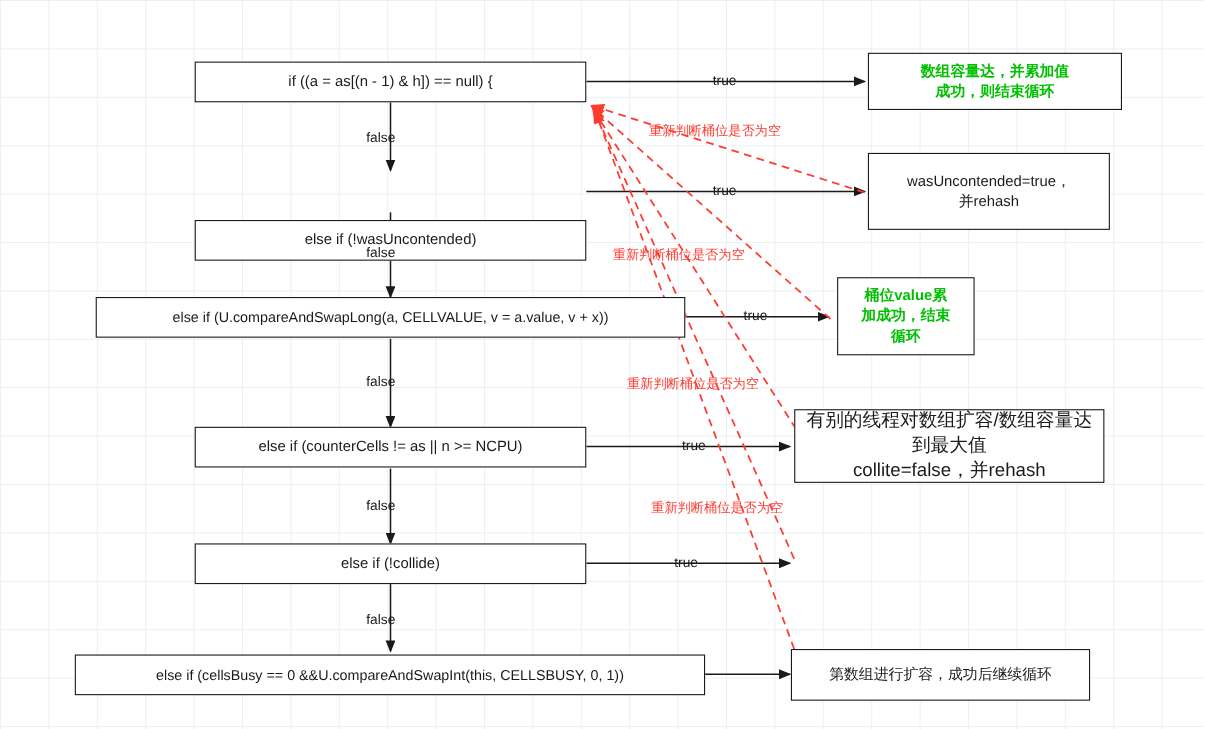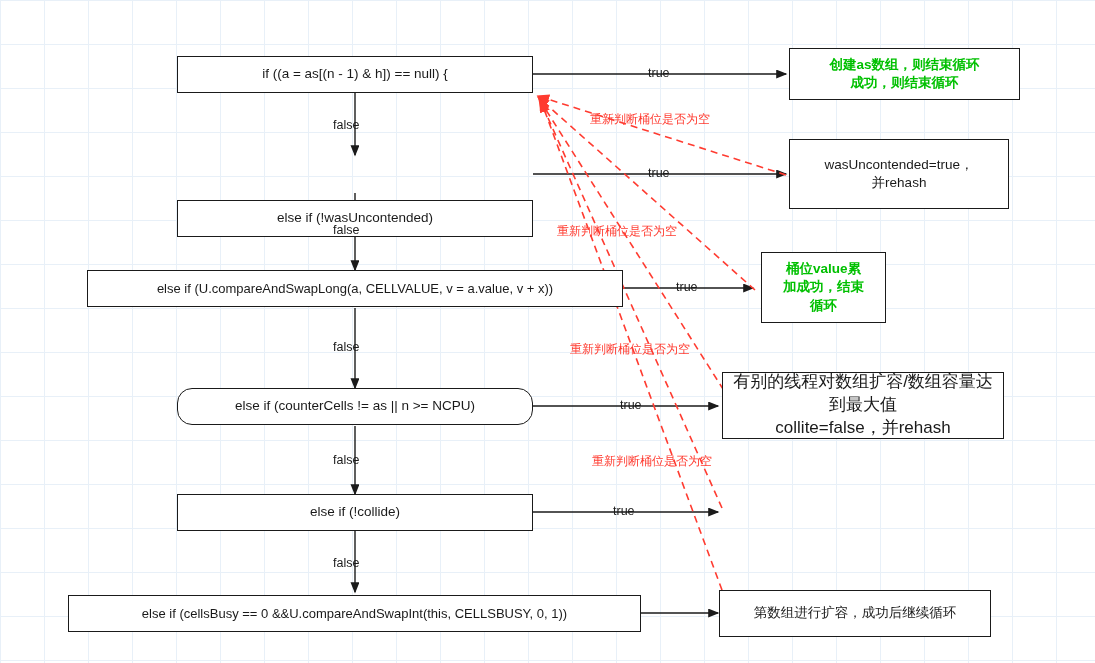--- a/index.html
+++ b/index.html
@@ -94,27 +94,27 @@
     <path d="M722,508 L540,100" stroke="#ff3b30" stroke-width="1.6" fill="none" stroke-dasharray="7,5" marker-end="url(#arrowRed)"></path>
     <path d="M722,590 L541,101" stroke="#ff3b30" stroke-width="1.6" fill="none" stroke-dasharray="7,5" marker-end="url(#arrowRed)"></path>
   </svg>
 
   <div class="node" style="left:177px; top:56px; width:356px; height:37px;">if ((a = as[(n - 1) &amp; h]) == null) {</div>
 
   <div class="node" style="left:177px; top:156px; width:356px; height:37px;margin-top:44px;">else if (!wasUncontended)</div>
 
   <div class="node" style="left:87px; top:270px; width:536px; height:37px; font-size:13px;">else if (U.compareAndSwapLong(a, CELLVALUE, v = a.value, v + x))</div>
 
-  <div class="node" style="left:177px; top:388px; width:356px; height:37px;border-radius:15px;">else if (counterCells != as || n &gt;= NCPU)</div>
+  <div class="node" style="left:177px; top:388px; width:356px; height:37px;">else if (counterCells != as || n &gt;= NCPU)</div>
 
   <div class="node" style="left:177px; top:494px; width:356px; height:37px;">else if (!collide)</div>
 
   <div class="node" style="left:68px; top:595px; width:573px; height:37px; font-size:13px;">else if (cellsBusy == 0 &amp;&amp;U.compareAndSwapInt(this, CELLSBUSY, 0, 1))</div>
 
-  <div class="node green" style="left:789px; top:48px; width:231px; height:52px;">创建as数组，则结束循环
+  <div class="node green" style="left:789px; top:48px; width:231px; height:52px;">数组容量达，并累加值
 成功，则结束循环</div>
 
   <div class="node" style="left:789px; top:139px; width:220px; height:70px;">wasUncontended=true，
 并rehash</div>
 
   <div class="node green" style="left:761px; top:252px; width:125px; height:71px;">桶位value累
 加成功，结束
 循环</div>
 
   <div class="node" style="left:722px; top:372px; width:282px; height:67px; font-size:17px;">有别的线程对数组扩容/数组容量达

